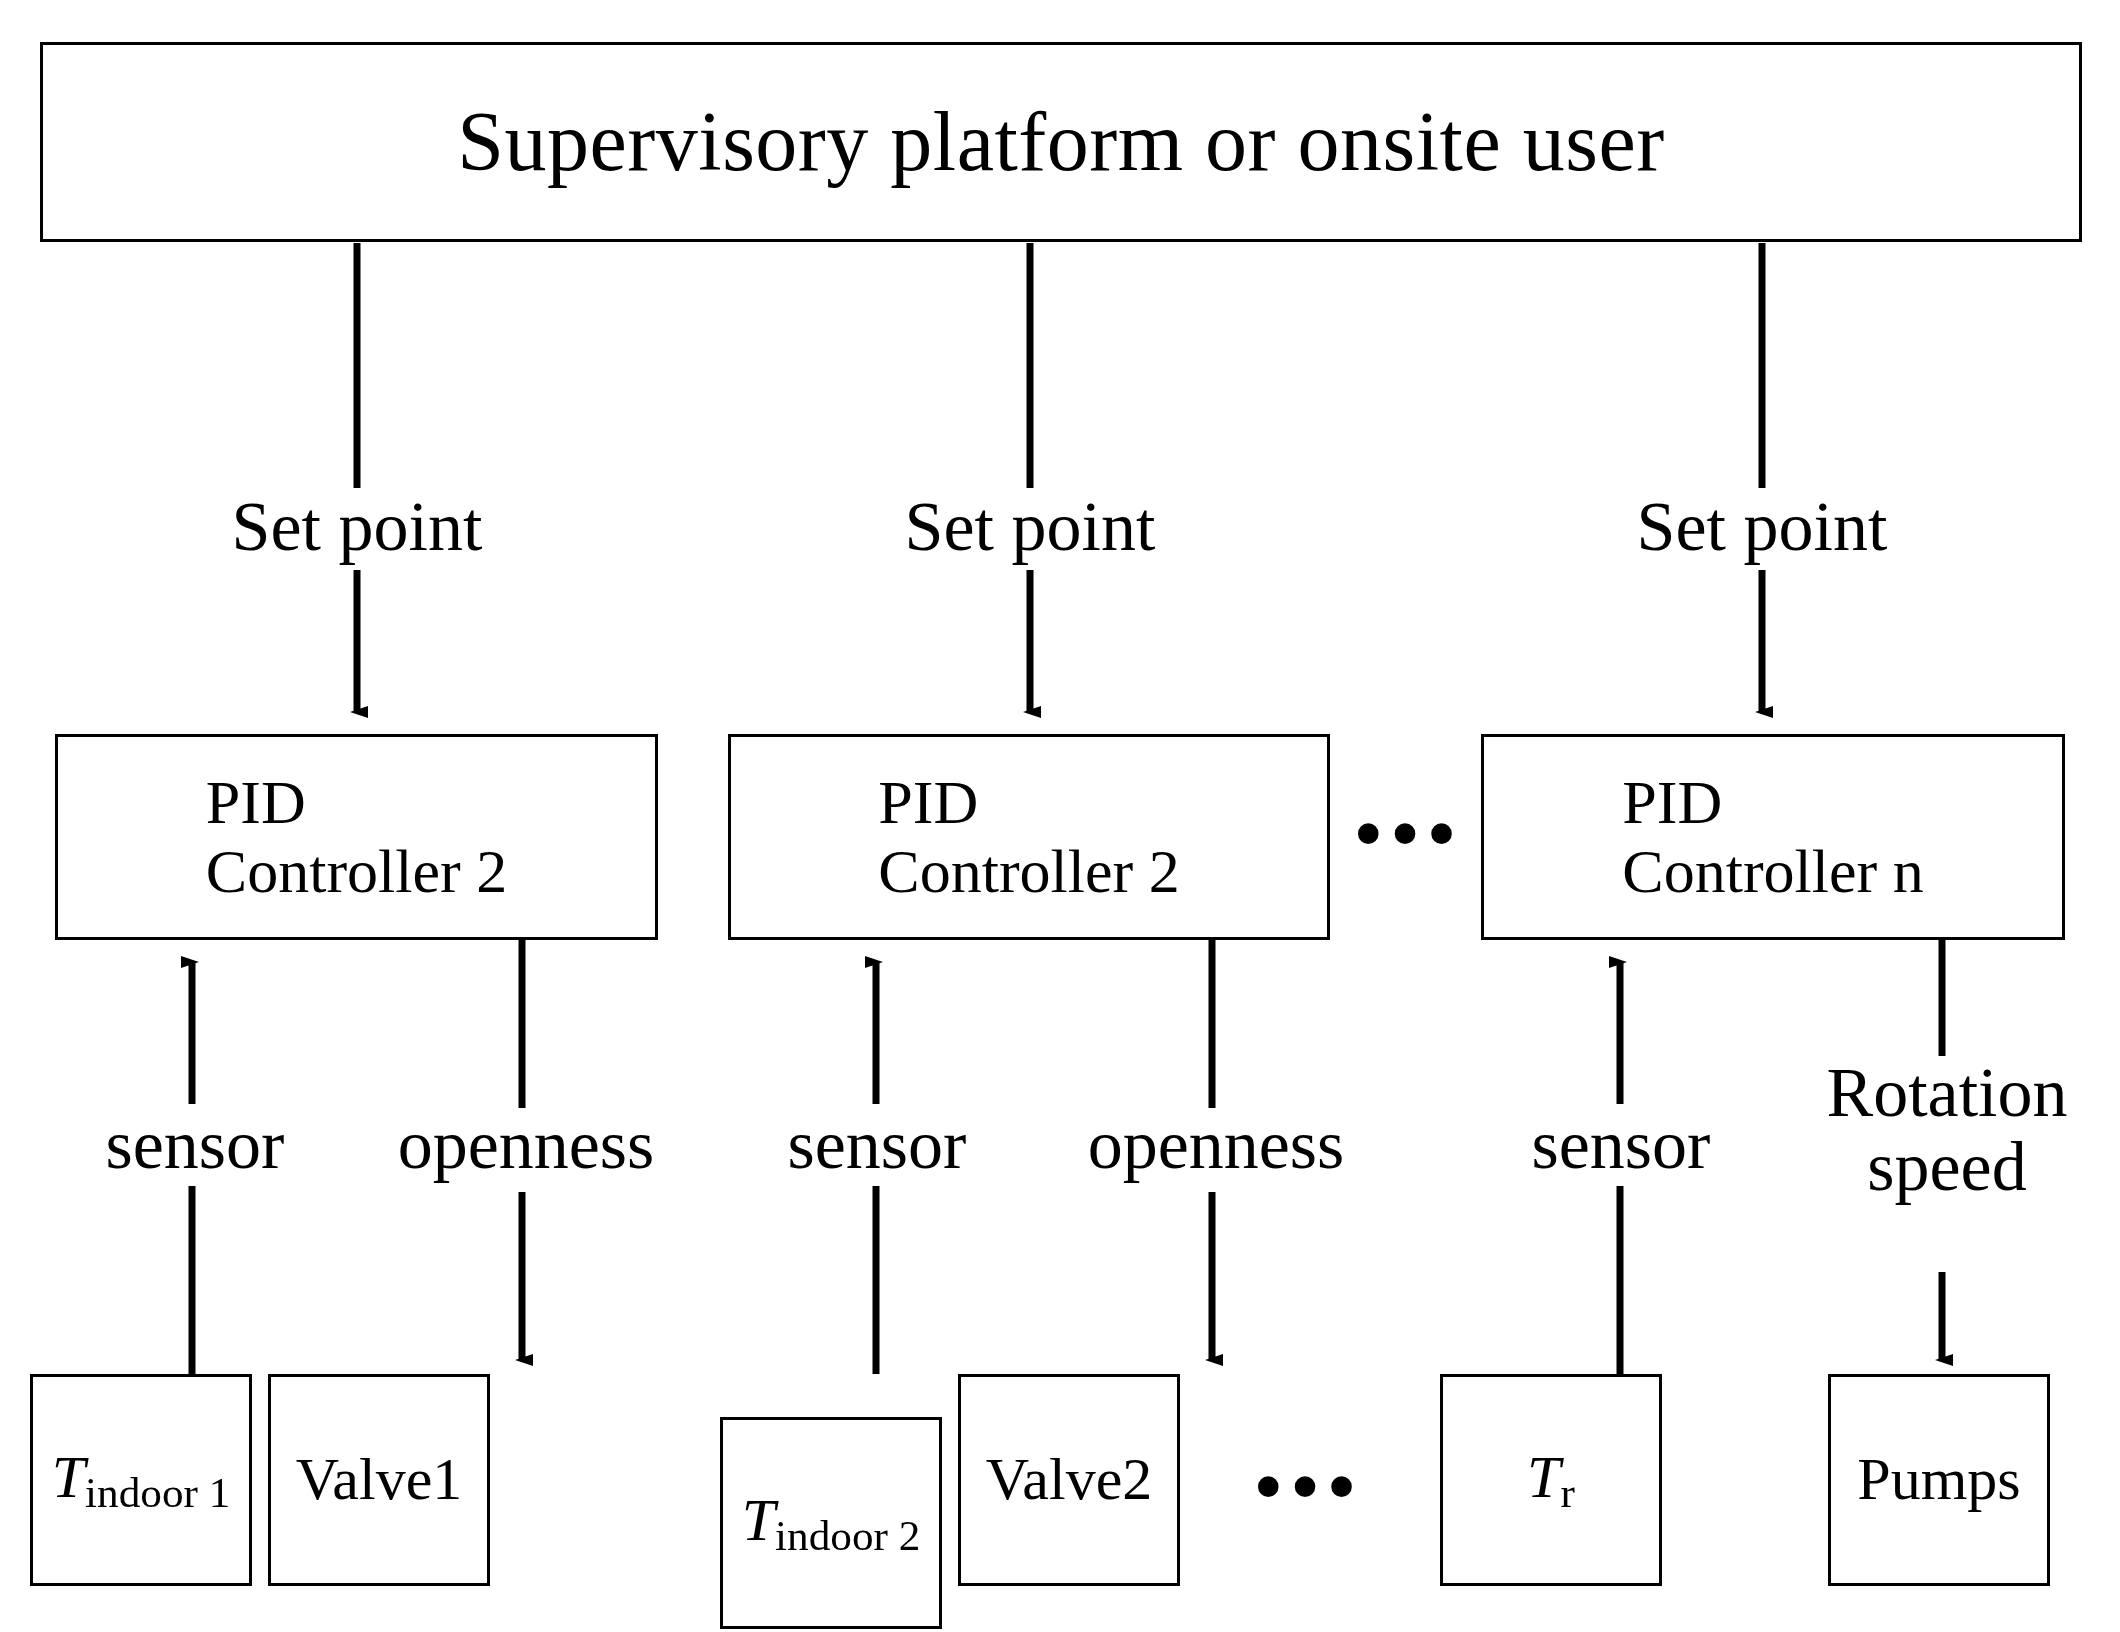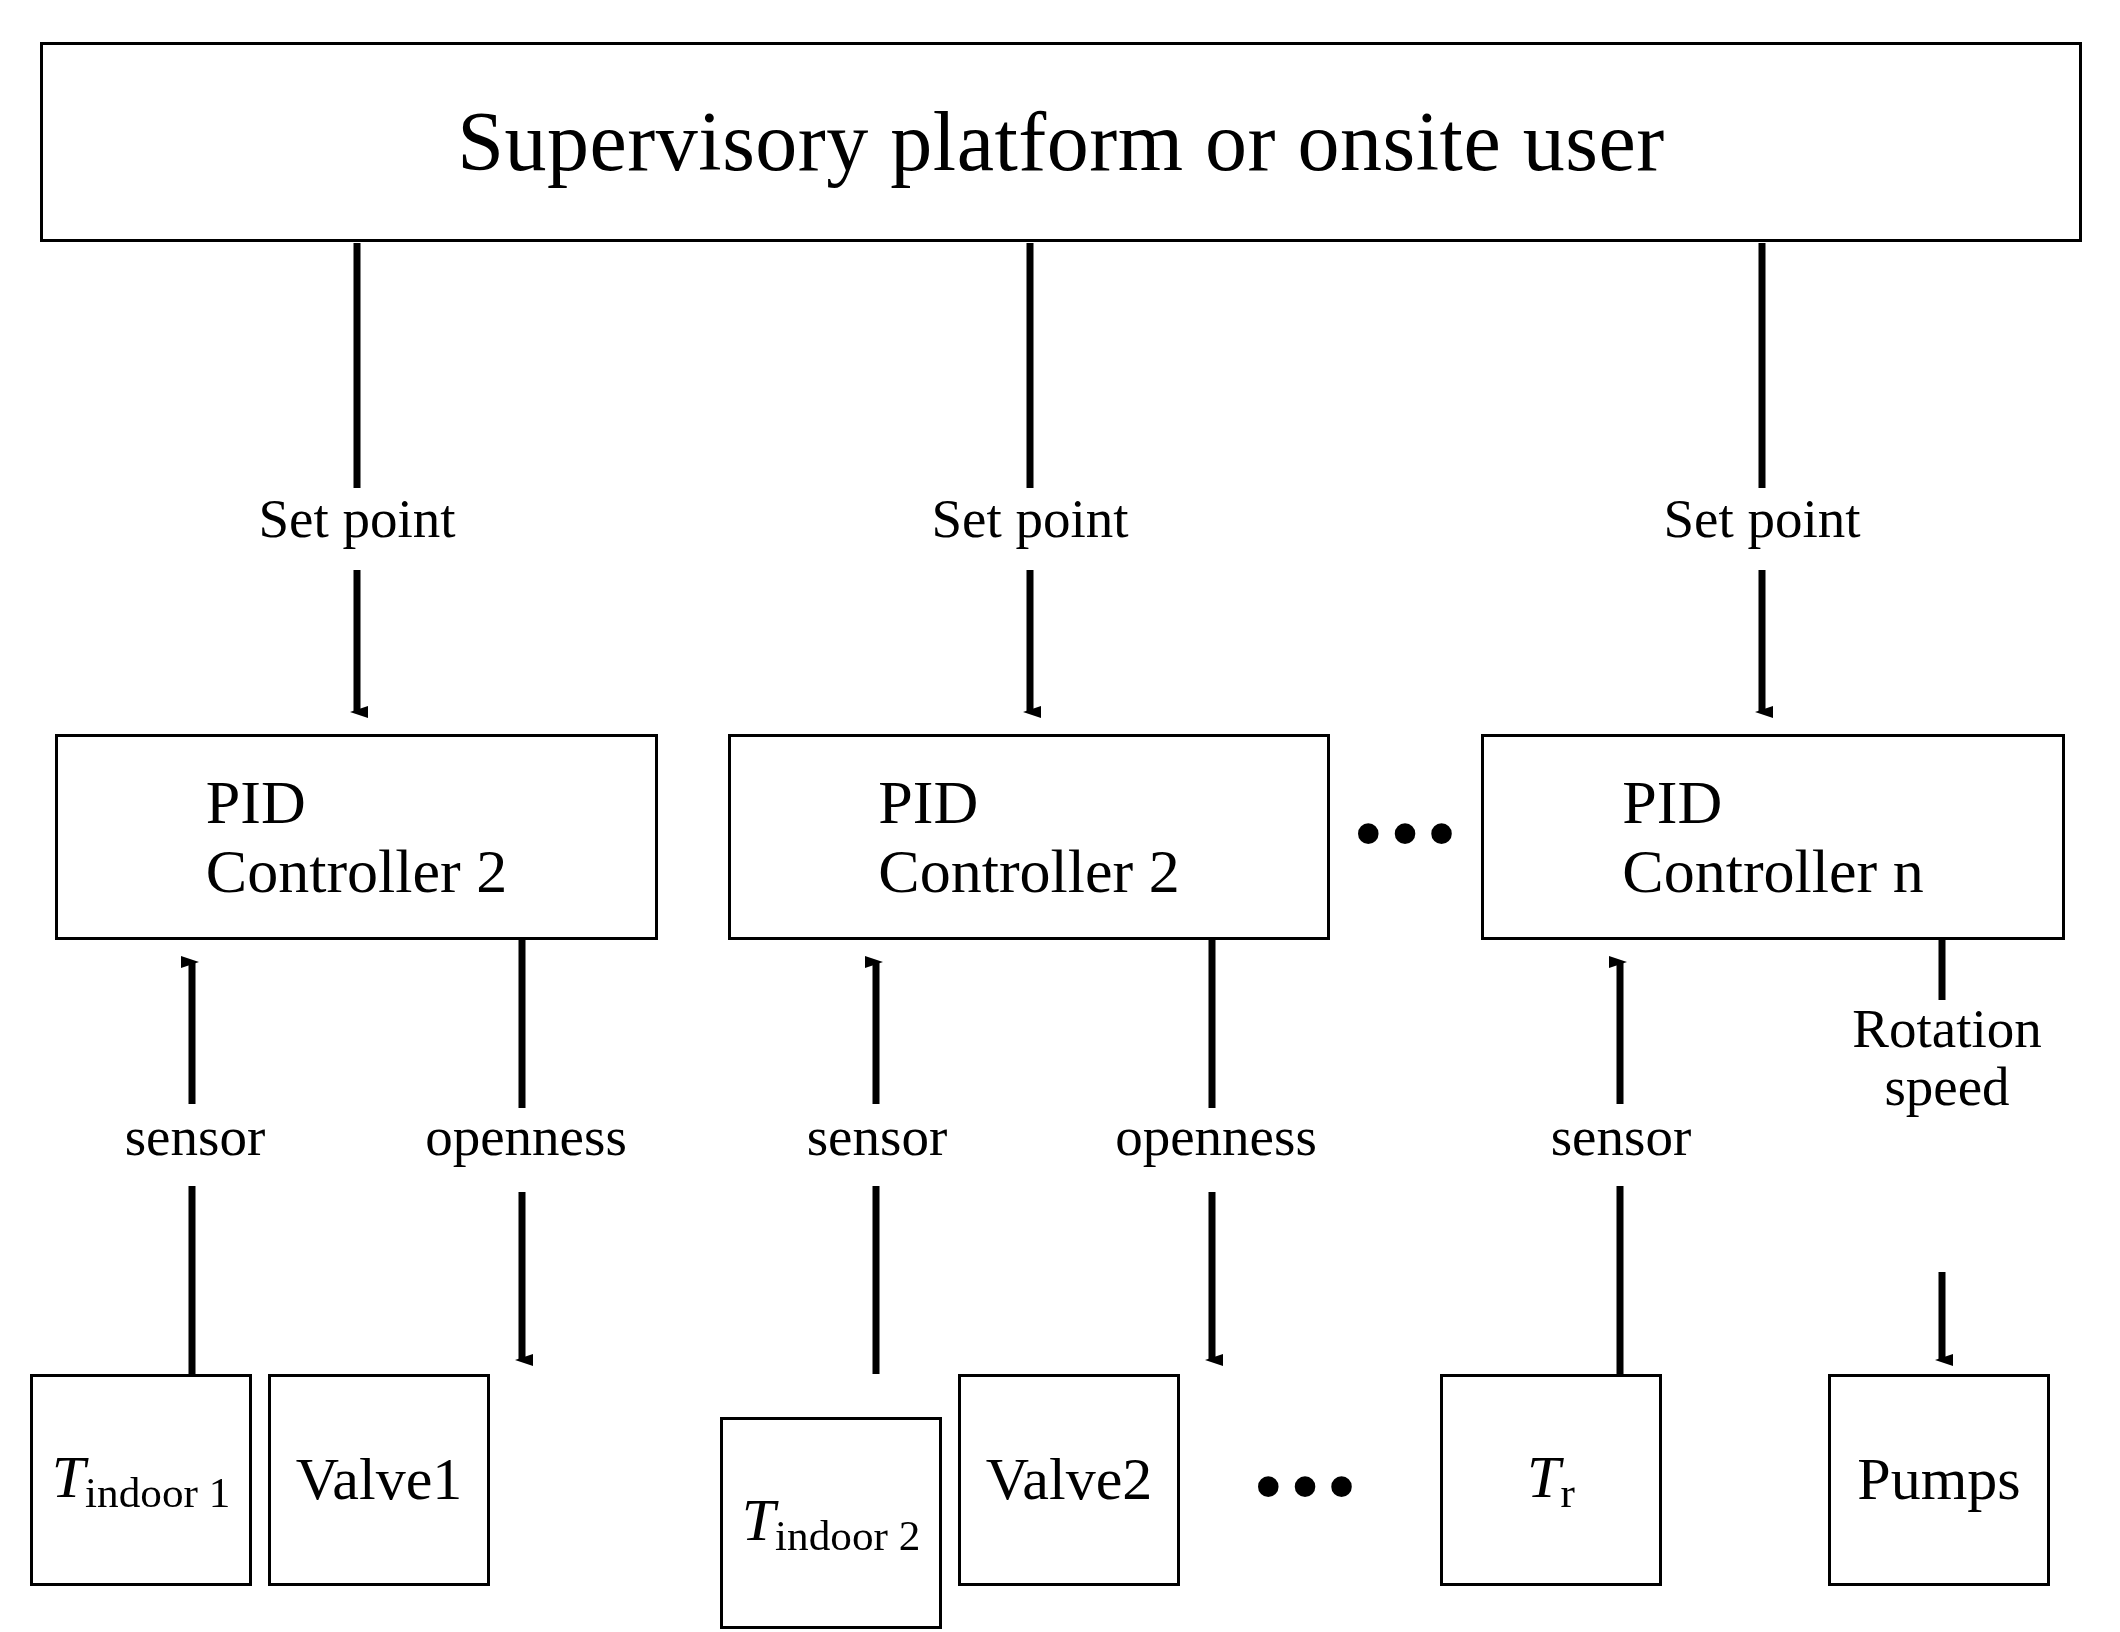--- a/index.html
+++ b/index.html
@@ -33,21 +33,21 @@
   }
   .box-ctrl {
     font-size: 62px;
   }
   .box-leaf {
     font-size: 60px;
   }
   .edge-label {
     position: absolute;
     text-align: center;
-    font-size: 55px;
+    font-size: 70px;
     line-height: 1.06;
     background: #ffffff;
     white-space: nowrap;
   }
   .edge-label.multi {
     white-space: normal;
   }
   .ellipsis {
     position: absolute;
     font-size: 76px;
@@ -172,21 +172,21 @@
   </div>
   <div class="edge-label" style="left:722px; top:1108px; width:310px;">
     <span>sensor</span>
   </div>
   <div class="edge-label" style="left:1046px; top:1108px; width:340px;">
     <span>openness</span>
   </div>
   <div class="edge-label" style="left:1466px; top:1108px; width:310px;">
     <span>sensor</span>
   </div>
-  <div class="edge-label multi" style="left:1782px; top:1000px; width:330px;">
+  <div class="edge-label multi" style="left:1782px; top:1056px; width:330px;">
     <div>Rotation</div>
     <div>speed</div>
   </div>
 
   <div class="box box-leaf" style="left:30px; top:1374px; width:222px; height:212px;">
     <span>
       <span class="ital">T</span><span class="sub">indoor 1</span>
     </span>
   </div>
   <div class="box box-leaf" style="left:268px; top:1374px; width:222px; height:212px;">

